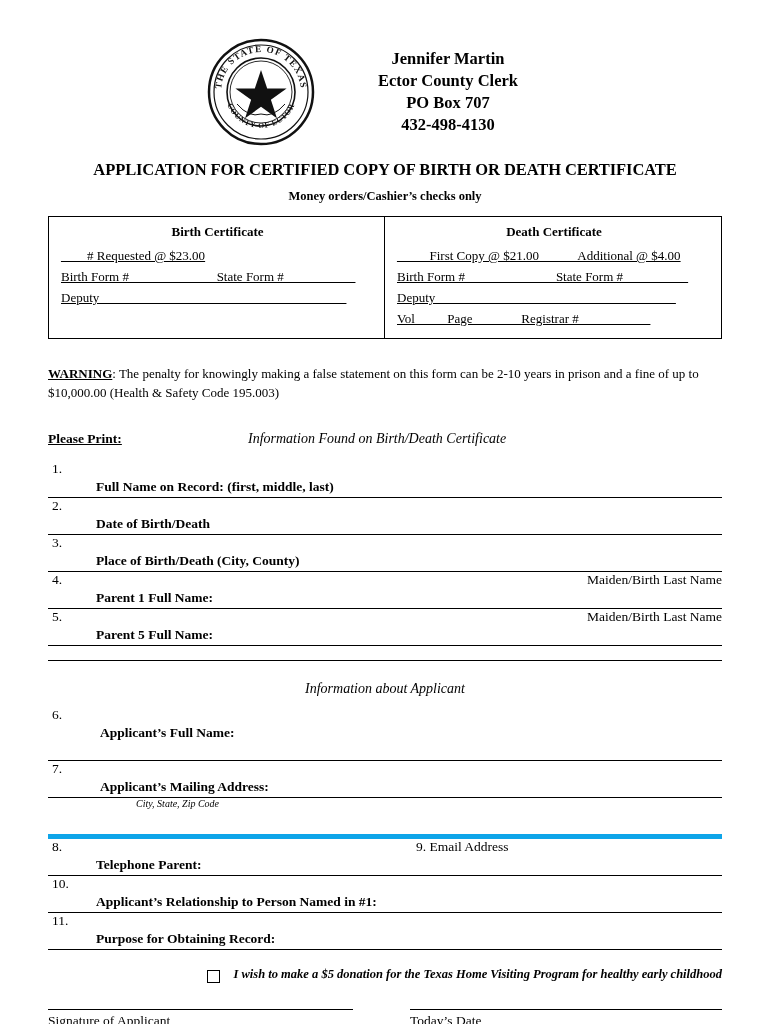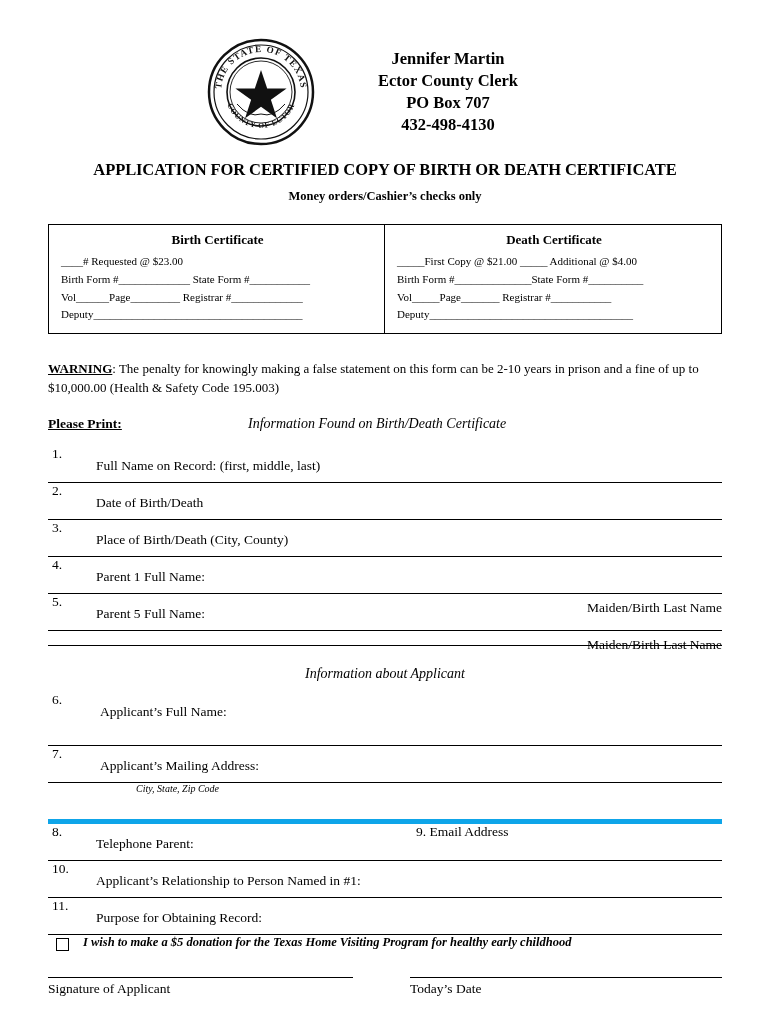--- a/index.html
+++ b/index.html
@@ -56,57 +56,58 @@
   }
   .money-orders {
     text-align: center;
     font-size: 12.5px;
     font-weight: bold;
     margin-top: 9px;
   }
 
   
   .fee-table {
-    margin-top: 20px;
+    margin-top: 12px;
     border: 1px solid #000;
     display: flex;
     width: 100%;
     box-sizing: border-box;
   }
   .fee-col {
     flex: 1 1 50%;
     box-sizing: border-box;
     padding: 7px 10px 9px 12px;
   }
   .fee-col.left { border-right: 1px solid #000; }
   .fee-head {
     text-align: center;
     font-weight: bold;
     font-size: 13px;
     margin-bottom: 5px;
   }
   .fee-line {
-    font-size: 11px;
+    font-size: 13px;
     line-height: 1.62;
     white-space: nowrap;
+    text-decoration: underline;
   }
 
   
   .warning {
     margin-top: 26px;
     font-size: 13px;
     line-height: 1.45;
   }
   .warning .w-label {
     font-weight: bold;
     text-decoration: underline;
   }
 
   .please-row {
-    margin-top: 18px;
+    margin-top: 28px;
     display: flex;
     align-items: flex-end;
   }
   .please-print {
     font-weight: bold;
     text-decoration: underline;
     font-size: 13.5px;
     width: 200px;
   }
   .sec-title {
@@ -130,28 +131,28 @@
   }
   .row.tall { height: 53px; }
   .row .num {
     position: absolute;
     left: 4px;
     top: 0;
   }
   .row .lbl {
     position: absolute;
     left: 48px;
-    top: 12px;
+    top: 18px;
+    font-weight: bold;
   }
   .row .lbl.indent { left: 52px; }
   .row .right-lbl {
     position: absolute;
     right: 0;
     top: 0;
-    margin-top: 43px;
   }
   .row .mid-lbl {
     position: absolute;
     left: 368px;
     top: 0;
   }
   .spacer-line {
     height: 14px;
     border-bottom: 1px solid #000;
   }
@@ -159,23 +160,25 @@
     height: 36px;
     border-bottom: 5px solid #0ea5e9;
     position: relative;
     font-size: 10px;
     font-style: italic;
   }
   .plain-line .lbl { position: absolute; left: 88px; top: 0; }
 
   
   .donation {
+    margin-top: 17px;
     display: flex;
     align-items: flex-start;
     gap: 14px;
+    justify-content: flex-end;
   }
   .checkbox {
     width: 11px; height: 11px;
     border: 1px solid #000;
     margin-left: 8px;
     margin-top: 3px;
     flex: 0 0 auto;
   }
   .donation-text {
     font-style: italic;
@@ -232,29 +235,28 @@
   </div>
 
   <h1 class="app-title">APPLICATION FOR CERTIFIED COPY OF BIRTH OR DEATH CERTIFICATE</h1>
   <div class="money-orders">Money orders/Cashier’s checks only</div>
 
   <div class="fee-table">
     <div class="fee-col left">
       <div class="fee-head">Birth Certificate</div>
       <div class="fee-line">____# Requested @ $23.00</div>
       <div class="fee-line">Birth Form #_____________   State Form #___________</div>
-      <div class="fee-line">Vol______Page_________    Registrar #_____________</div>
       <div class="fee-line">Deputy______________________________________</div>
     </div>
     <div class="fee-col right">
       <div class="fee-head">Death Certificate</div>
       <div class="fee-line">_____First Copy @ $21.00 _____ Additional @ $4.00</div>
       <div class="fee-line">Birth Form #______________State Form #__________</div>
+      <div class="fee-line">Deputy_____________________________________</div>
       <div class="fee-line">Vol_____Page_______         Registrar #___________</div>
-      <div class="fee-line">Deputy_____________________________________</div>
     </div>
   </div>
 
   <div class="warning">
     <span class="w-label">WARNING</span><span>: The penalty for knowingly making a false statement on this form can be 2-10 years in prison and a fine of up to $10,000.00 (Health &amp; Safety Code 195.003)</span>
   </div>
 
   <div class="please-row">
     <div class="please-print">Please Print:</div>
     <div class="sec-title">Information Found on Birth/Death Certificate</div>

